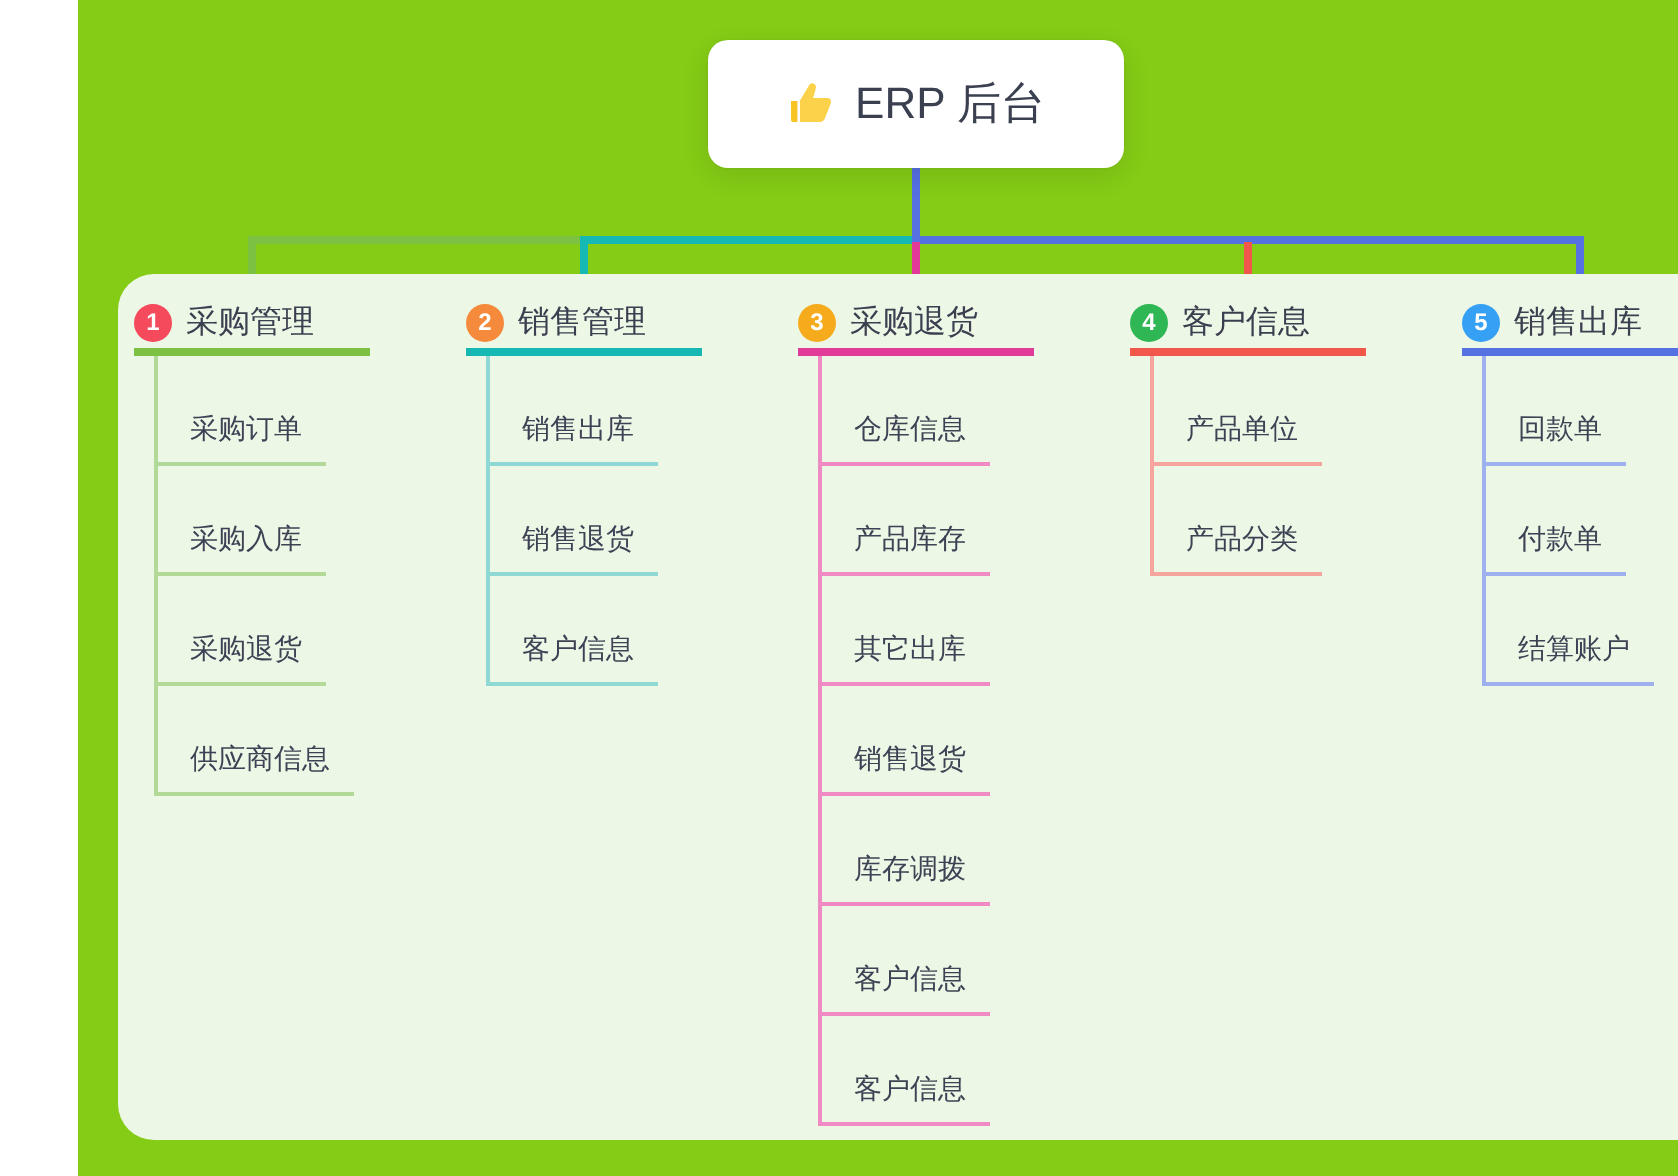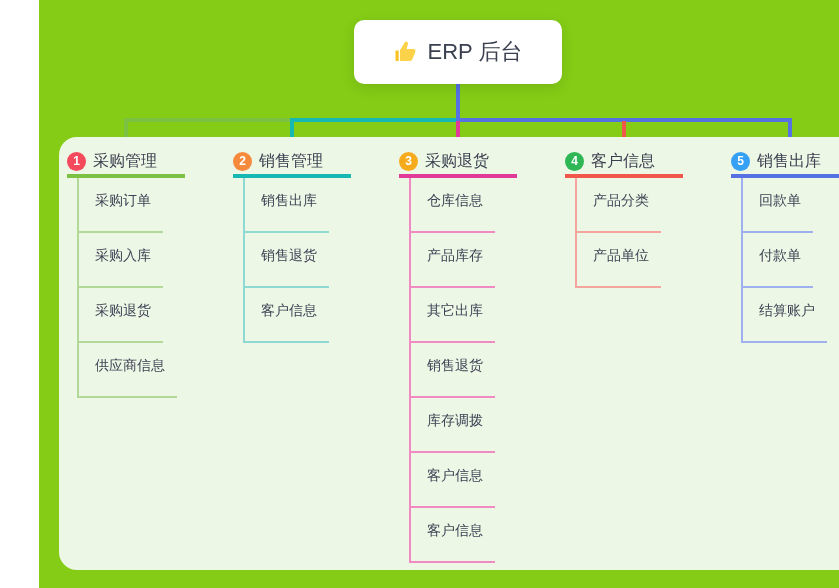--- a/index.html
+++ b/index.html
@@ -31,21 +31,21 @@
     font-size:16px;font-weight:500;color:#3b4050;cursor:default;
   }
   .badge{
     flex:0 0 19px;width:19px;height:19px;border-radius:50%;
     background:var(--badge);color:#ffffff;font-size:12px;font-weight:700;
     display:flex;align-items:center;justify-content:center;line-height:1;
   }
   .children{margin-left:10px;border-left:2px solid var(--light);width:max-content;}
   .child{height:55px;display:flex;align-items:flex-end;}
   .child > span{
-    display:block;padding:0 12px 21px 16px;
+    display:block;padding:0 12px 7px 16px;
     border-bottom:2px solid var(--light);
     font-size:14px;color:#3d4354;white-space:nowrap;
   }
 </style>
 </head>
 <body>
 
 <div class="stage" style="background: #84cc16; margin-left: 39px;">
 
   <div class="conn" style="left: 417px; top: 84px; width: 4px; height: 38px; --c: #5571e2;"></div>
@@ -141,24 +141,24 @@
     </div>
   </div>
 
   <div class="column" style="left: 526px; --main: #f2574c; --light: #f6a59e; --badge: #2eb754;">
     <div class="branch-header">
       <span class="badge">4</span>
       <span>客户信息</span>
     </div>
     <div class="children">
       <div class="child">
-          <span>产品分类</span>
+          <span>产品单位</span>
         </div>
       <div class="child">
-          <span>产品单位</span>
+          <span>产品分类</span>
         </div>
     </div>
   </div>
 
   <div class="column" style="left: 692px; --main: #5571e2; --light: #9fb0ee; --badge: #36a0f5;">
     <div class="branch-header">
       <span class="badge">5</span>
       <span>销售出库</span>
     </div>
     <div class="children">

